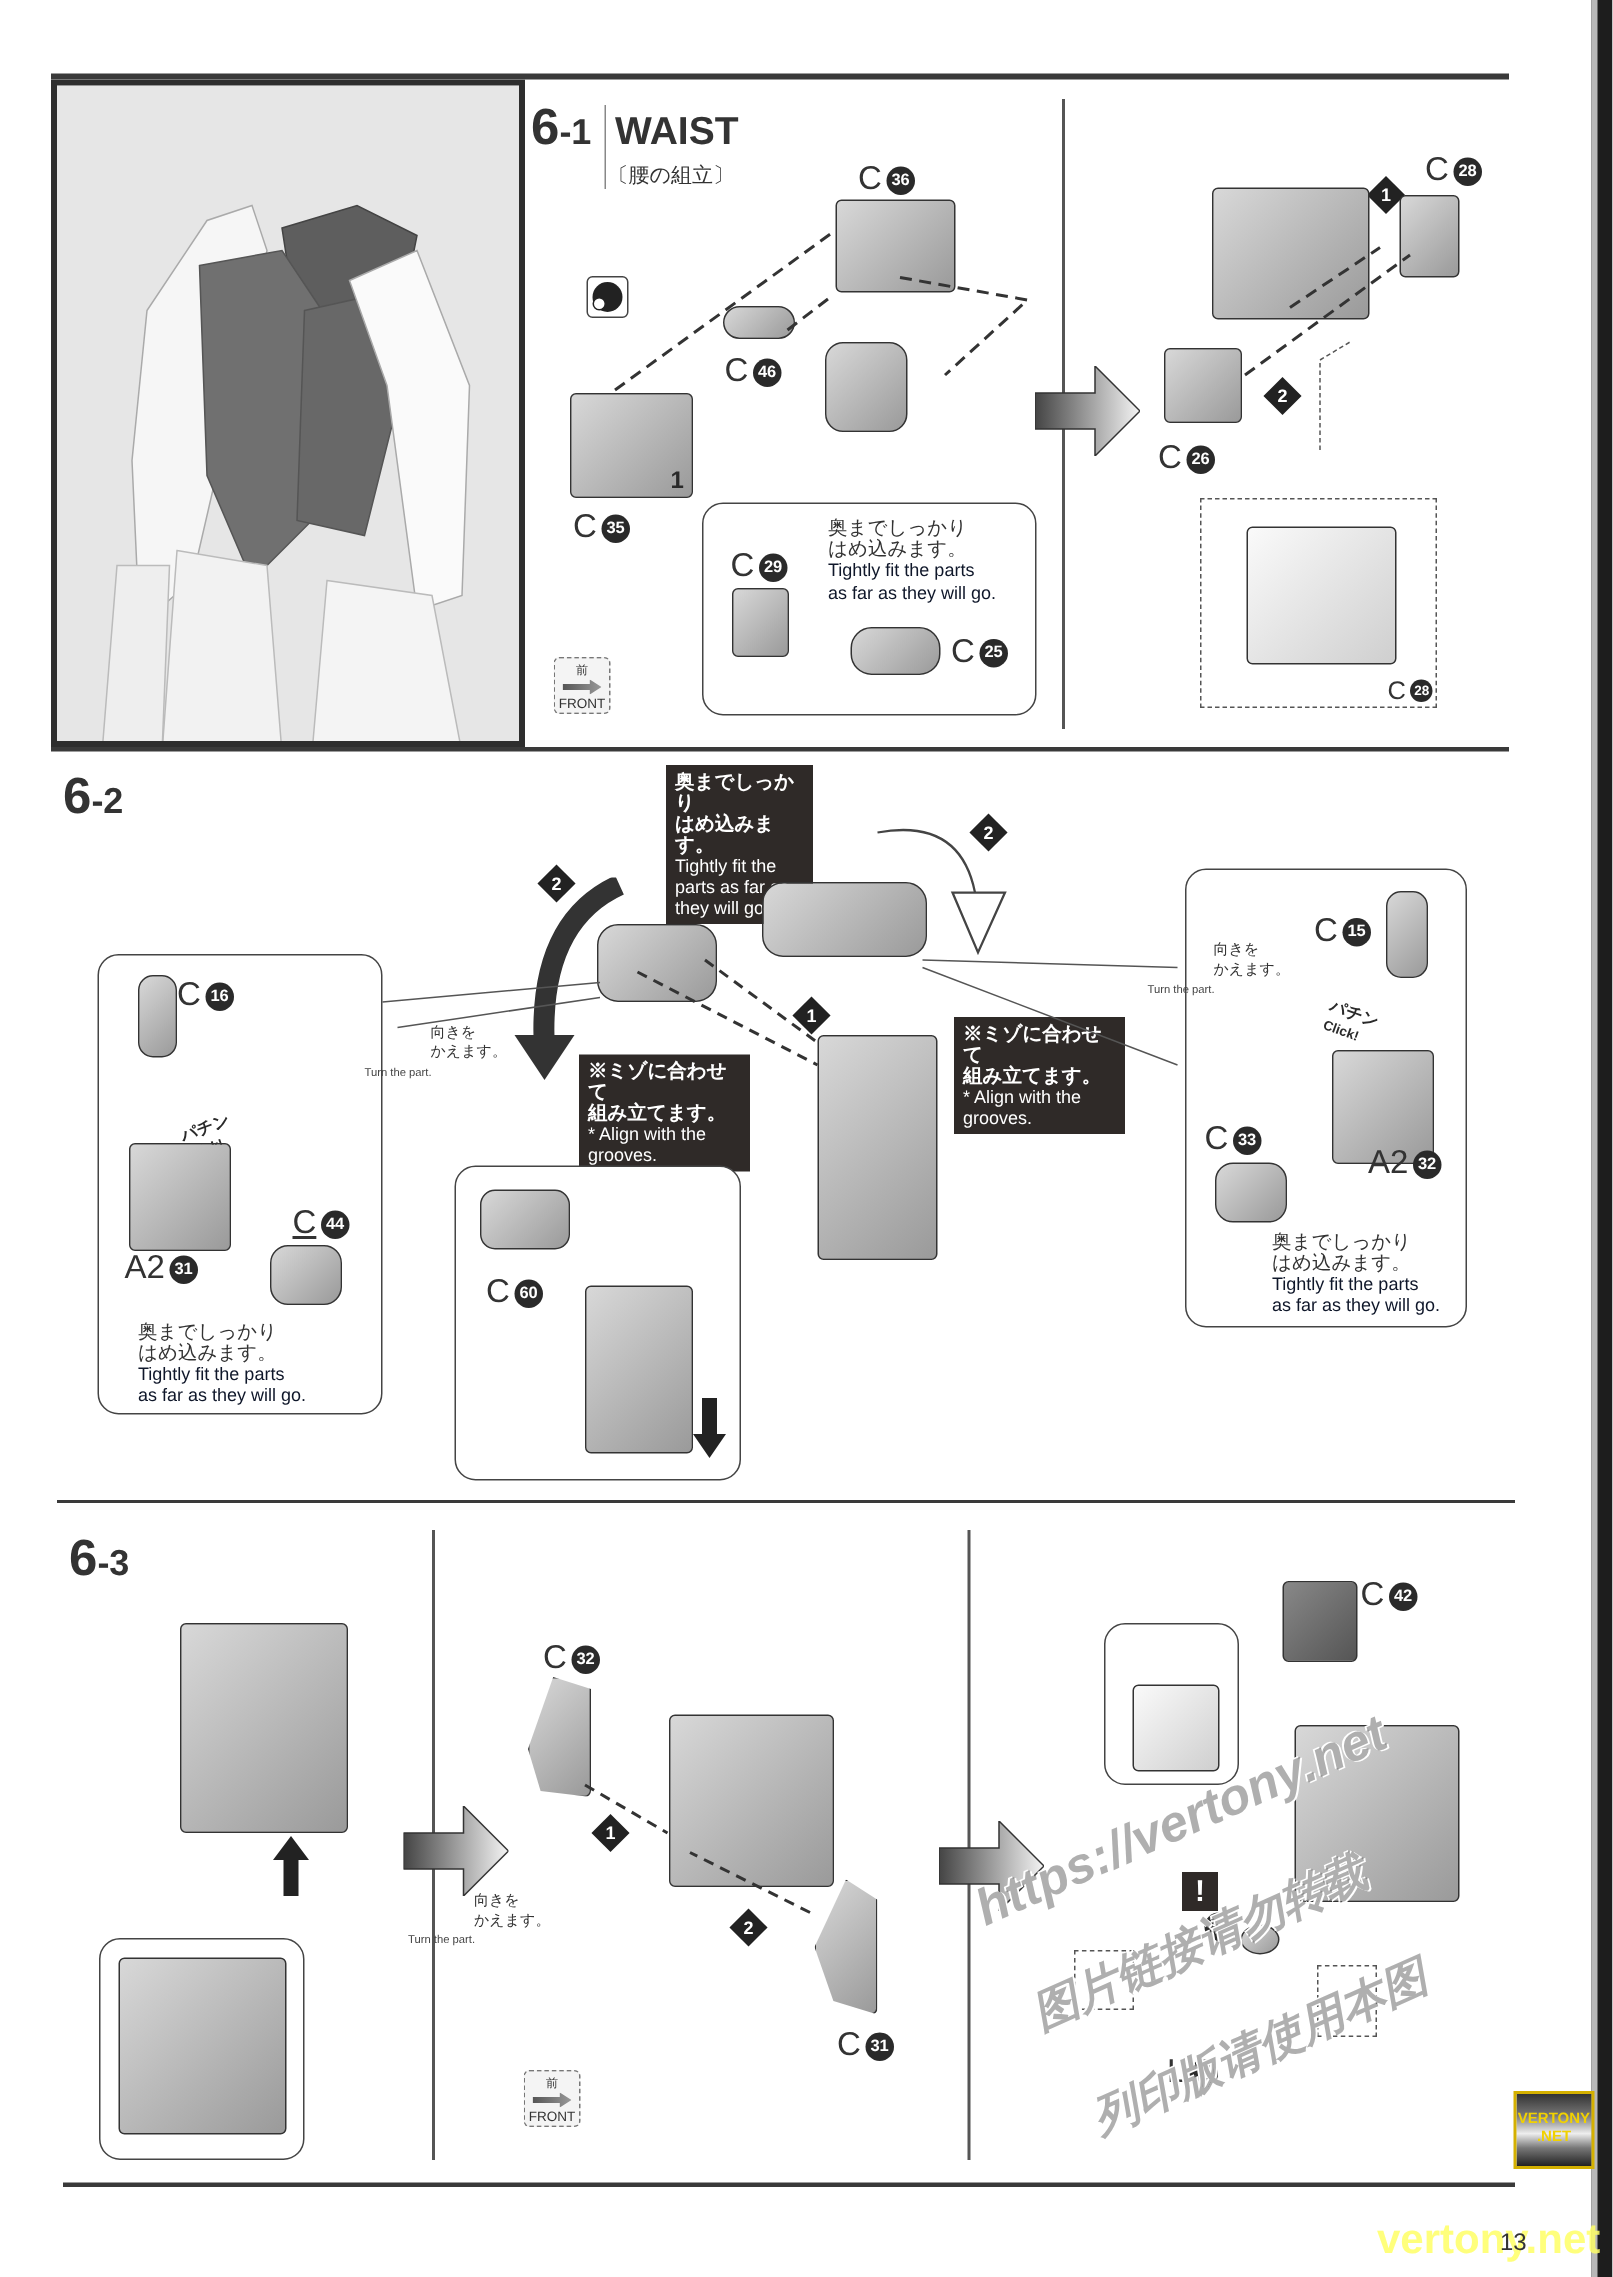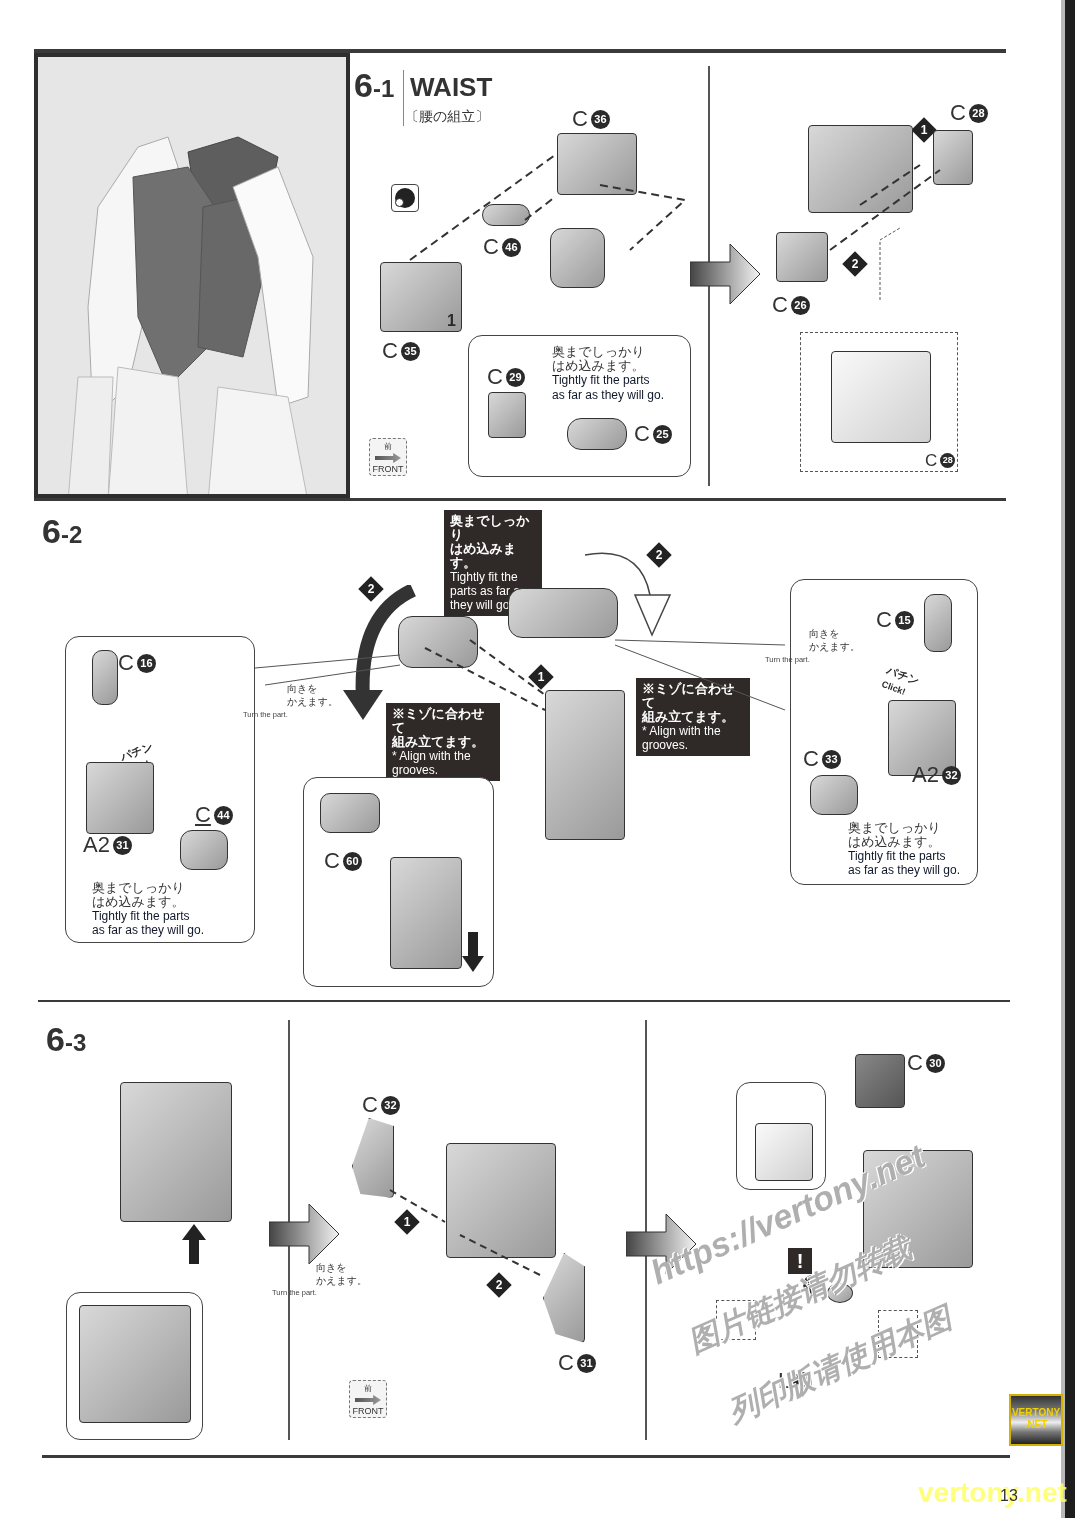--- a/index.html
+++ b/index.html
@@ -332,21 +332,21 @@
 
 <svg class="arrow-big" style="left:626px; top:1214px;" viewBox="0 0 70 60">
   <defs>
       <linearGradient id="gc" x1="0" x2="1">
         <stop offset="0" stop-color="#444"></stop>
         <stop offset="1" stop-color="#f4f4f4"></stop>
       </linearGradient>
     </defs>
   <polygon points="0,18 40,18 40,0 70,30 40,60 40,42 0,42" fill="url(#gc)" stroke="#333" stroke-width="1"></polygon>
 </svg>
-<div class="part-label" style="left:907px; top:1050px;"><span>C</span><span class="circ">30</span></div>
+<div class="part-label" style="left:907px; top:1050px;"><span>C</span><span class="circ">42</span></div>
 <div class="part dark" style="left:855px; top:1054px; width:50px; height:54px;"></div>
 <div class="note-box" style="left:736px; top:1082px; width:90px; height:108px;">
   <div class="part" style="left:18px; top:40px; width:58px; height:58px; background:linear-gradient(135deg,#fafafa,#cfcfcf);"></div>
 </div>
 <div class="part" style="left:863px; top:1150px; width:110px; height:118px;"></div>
 <div style="position:absolute; left:788px; top:1248px; width:24px; height:26px; background:#2f2a28; color:#fff; font-weight:bold; font-size:20px; text-align:center; line-height:26px;"><span>!</span></div>
 <div class="part-label" style="left:800px; top:1275px; font-size:14px;"><span class="circ">39</span></div>
 <div class="part round" style="left:827px; top:1283px; width:26px; height:20px;"></div>
 <div class="note-dashed" style="left:716px; top:1300px; width:40px; height:40px;"></div>
 <div class="note-dashed" style="left:878px; top:1310px; width:40px; height:48px;"></div>

